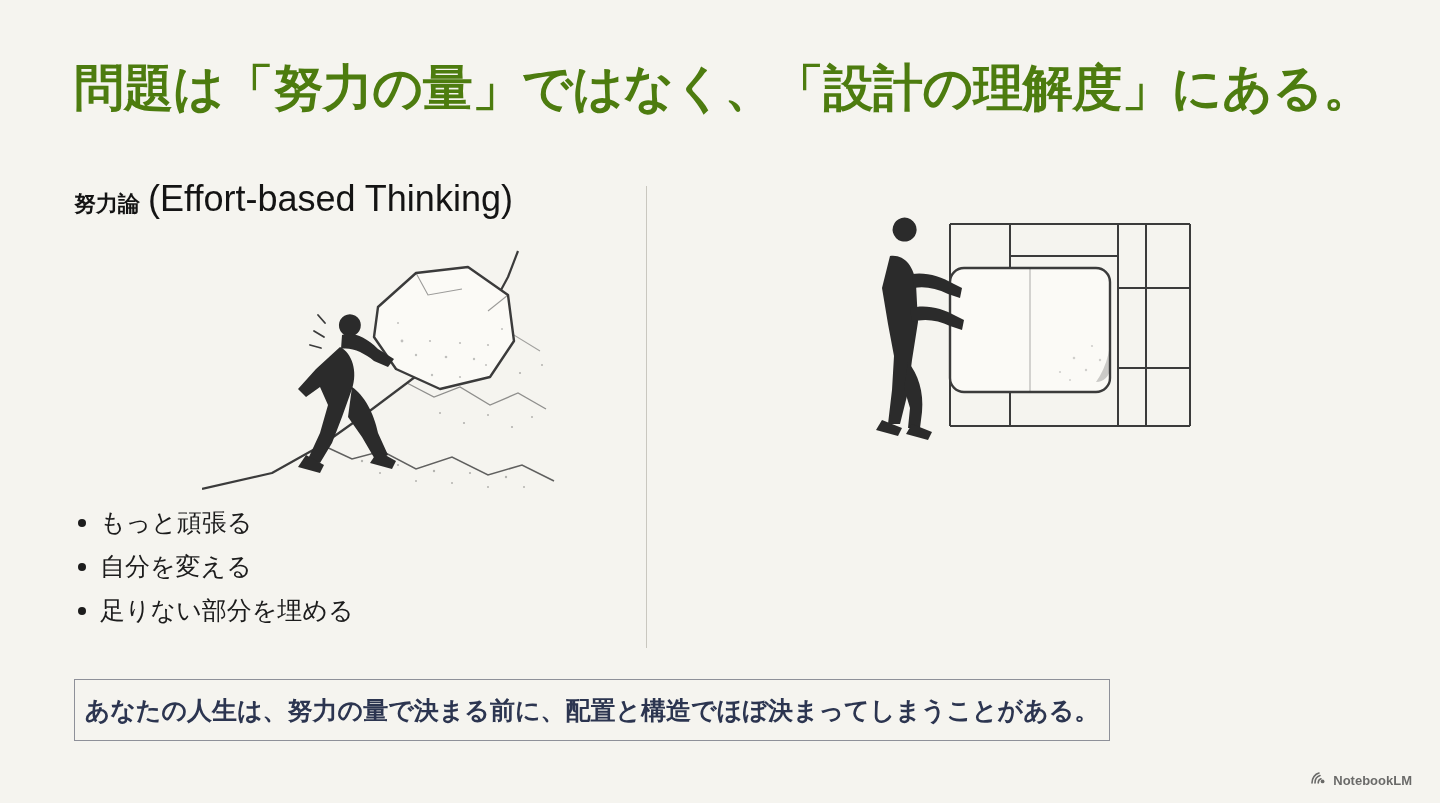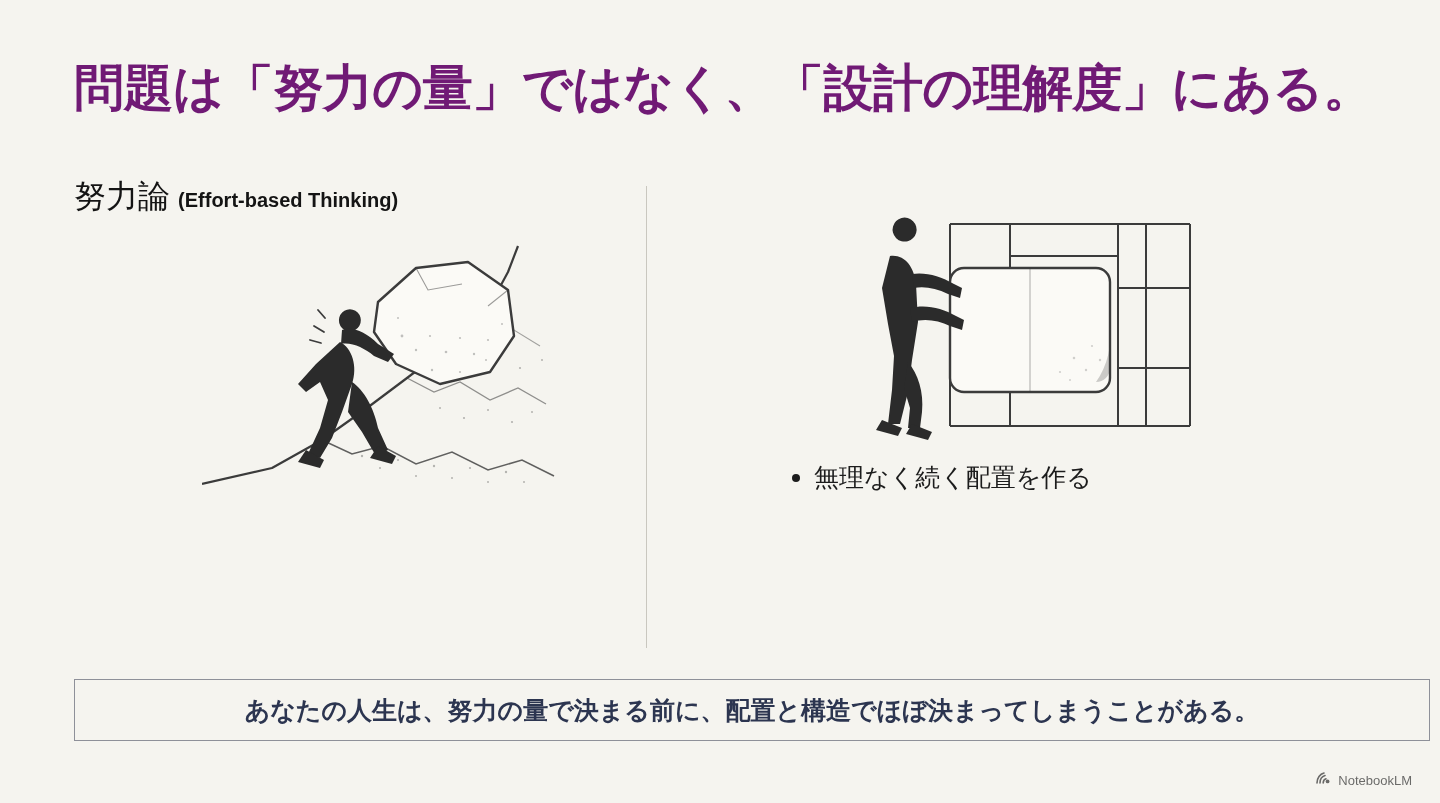--- a/index.html
+++ b/index.html
@@ -25,21 +25,21 @@
 
   
   .title {
     position: absolute;
     left: 74px;
     top: 58px;
     width: 1300px;
     font-size: 50px;
     font-weight: bold;
     letter-spacing: -0.5px;
-    color: #701a75;
+    color: #4d7c0f;
     line-height: 1.2;
     white-space: nowrap;
   }
 
   
   .columns {
     position: absolute;
     left: 74px;
     top: 176px;
     width: 1292px;
@@ -63,26 +63,26 @@
     background: #c9c7bf;
   }
 
   .col-head {
     font-size: 29px;
     line-height: 1.25;
     color: #141414;
     white-space: nowrap;
   }
   .col-head .jp {
+    font-weight: bold;
+    font-size: 22px;
+  }
+  .col-head .en {
     font-weight: normal;
-    font-size: 32px;
-  }
-  .col-head .en {
-    font-weight: bold;
-    font-size: 20px;
+    font-size: 36px;
   }
 
   
   .illus {
     position: relative;
     height: 275px;
     margin-top: 14px;
   }
   .illus svg { display: block; }
   .illus-left svg { position: absolute; left: 128px; top: 2px; }
@@ -114,21 +114,21 @@
     background: #1c1c1c;
   }
   .bullets-left { margin-left: 158px; margin-top: 14px; }
   .bullets-right { margin-left: 90px; margin-top: 14px; }
 
   
   .callout {
     position: absolute;
     left: 74px;
     top: 679px;
-    width: 1356px;
+    width: 1036px;
     height: 62px;
     box-sizing: border-box;
     border: 1px solid #8e9099;
     display: flex;
     align-items: center;
     justify-content: center;
     background: transparent;
   }
   .callout-text {
     font-size: 25px;
@@ -143,21 +143,21 @@
     position: absolute;
     right: 28px;
     bottom: 14px;
     display: flex;
     align-items: center;
     gap: 6px;
     opacity: 0.75;
   }
   .brand-name {
     font-size: 13px;
-    font-weight: normal;
+    font-weight: bold;
     color: #3c3c3c;
     letter-spacing: 0px;
   }
 </style>
 </head>
 <body>
 
 <div class="slide">
 
   <div class="title">問題は「努力の量」ではなく、「設計の理解度」にある。</div>
@@ -237,20 +237,25 @@
                    L140 180 L130 206 L118 226
                    L106 222 L118 196 L126 168
                    L118 150 L104 160 L96 152
                    L114 132 Z" fill="#2b2b2b"></path>
           <path d="M150 150 C162 158 172 176 176 196 L186 218 L174 224 L160 200 L146 180 Z" fill="#2b2b2b"></path>
           <path d="M104 218 L122 228 L118 236 L96 230 Z" fill="#2b2b2b"></path>
           <path d="M176 214 L194 224 L190 232 L168 226 Z" fill="#2b2b2b"></path>
         </svg>
       </div>
 
+      <ul class="bullets bullets-left">
+        <li>もっと頑張る</li>
+        <li>自分を変える</li>
+        <li>足りない部分を埋める</li>
+      </ul>
     </div>
 
     <div class="col col-right">
 
       <div class="illus illus-right">
         <svg width="420" height="260" viewBox="0 0 420 260">
 
           <g fill="none" stroke="#3b3b3b" stroke-width="2">
             <path d="M90 32 L330 32"></path>
             <path d="M90 32 L90 234"></path>
@@ -283,21 +288,20 @@
           <path d="M30 64 C44 62 54 74 56 92 L58 130 L52 168 L48 200 L40 232 L28 232 L32 198 L34 164 L28 132 L22 96 Z" fill="#2b2b2b"></path>
           <path d="M52 82 C66 80 80 84 94 92 L102 96 L100 106 L88 102 C76 96 64 94 54 96 Z" fill="#2b2b2b"></path>
           <path d="M50 116 C66 112 82 116 96 124 L104 128 L102 138 L90 134 C78 128 64 126 52 130 Z" fill="#2b2b2b"></path>
           <path d="M48 170 C58 182 64 200 62 220 L60 236 L48 236 L50 216 L44 196 Z" fill="#2b2b2b"></path>
           <path d="M22 228 L42 236 L38 244 L16 238 Z" fill="#2b2b2b"></path>
           <path d="M52 232 L72 240 L68 248 L46 242 Z" fill="#2b2b2b"></path>
         </svg>
       </div>
 
       <ul class="bullets bullets-right">
-        <li>無理なく続く配置を作る</li>
       </ul>
     </div>
   </div>
 
   <div class="callout">
     <span class="callout-text">あなたの人生は、努力の量で決まる前に、配置と構造でほぼ決まってしまうことがある。</span>
   </div>
 
   <div class="brand">
     <span>

